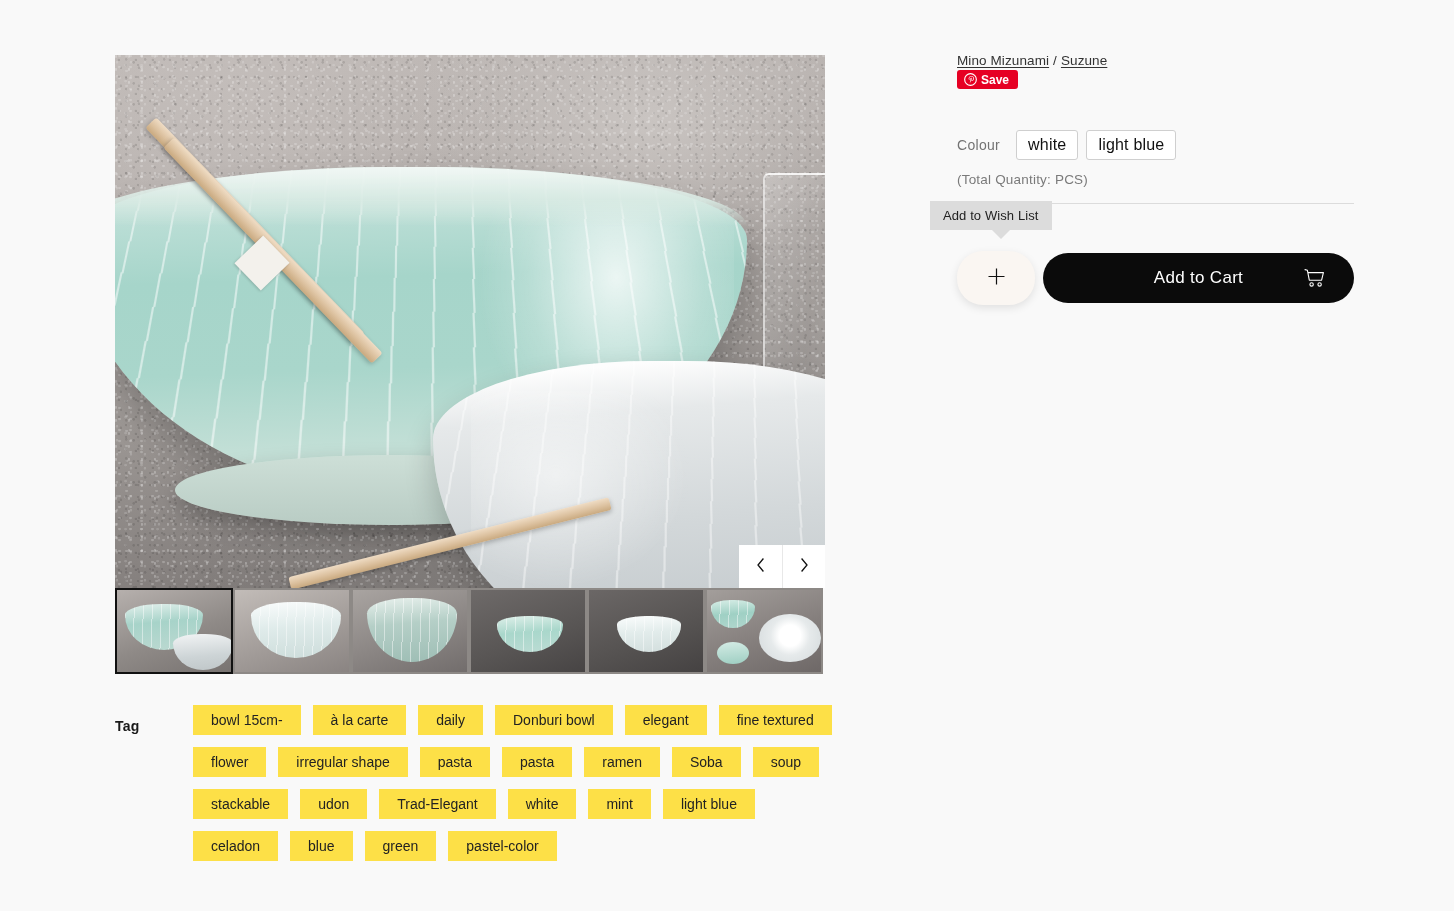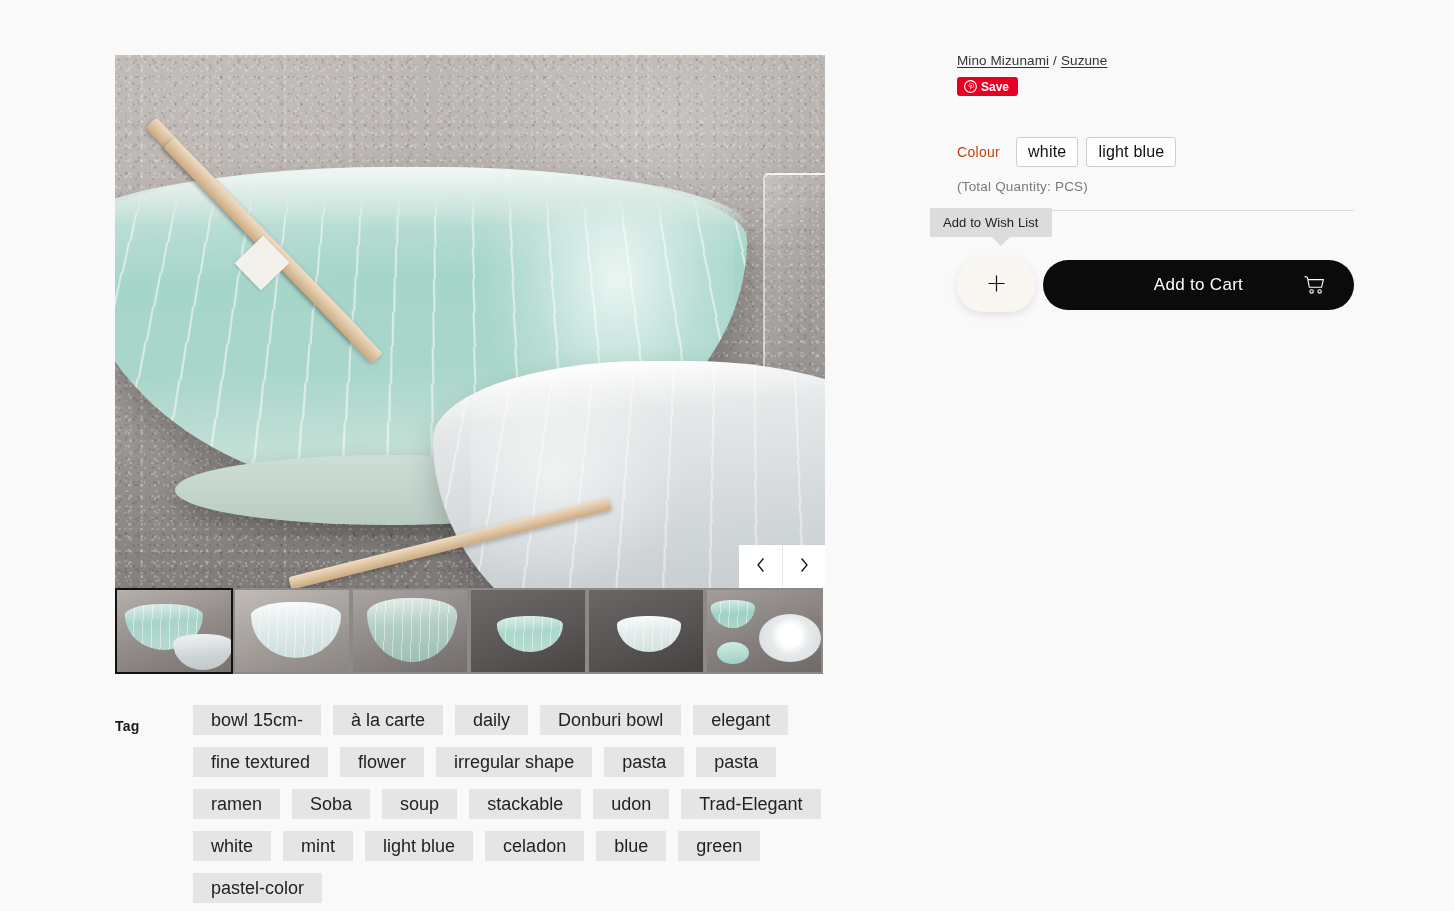--- a/index.html
+++ b/index.html
@@ -258,42 +258,42 @@
   }
   .tag-list {
     display: flex;
     flex-wrap: wrap;
     gap: 12px 12px;
     width: 640px;
   }
   .tag {
     height: 30px;
     padding: 0 18px;
-    background: #e5e5e5;
+    background: #fde047;
     color: #222222;
-    font-size: 18px;
+    font-size: 14px;
     display: flex;
     align-items: center;
     justify-content: center;
     white-space: nowrap;
     cursor: pointer;
   }
 
   
   .info {
     position: absolute;
     left: 957px;
     top: 53px;
     width: 397px;
   }
 
   .breadcrumb {
     font-size: 13.5px;
     color: #333333;
-    margin-bottom: 9px;
+    margin-bottom: 2px;
     letter-spacing: .1px;
   }
   .breadcrumb a {
     color: #333333;
     text-decoration: underline;
     text-underline-offset: 2px;
     cursor: pointer;
   }
   .breadcrumb .sep { margin: 0 4px; text-decoration: none; }
 
@@ -322,21 +322,21 @@
   .pin-save svg { width: 13px; height: 13px; display: block; }
 
   .row {
     display: flex;
     align-items: center;
   }
 
   .colour-row { margin-top: 40px; }
   .field-label {
     font-size: 14px;
-    color: #c2410c;
+    color: #737373;
     letter-spacing: .3px;
     flex: none;
   }
   .colour-opts { display: flex; gap: 8px; margin-left: 16px; }
   .colour-btn {
     border: 1px solid #cfcfcf;
     background: #ffffff;
     border-radius: 3px;
     padding: 5px 11px;
     font-size: 16px;

